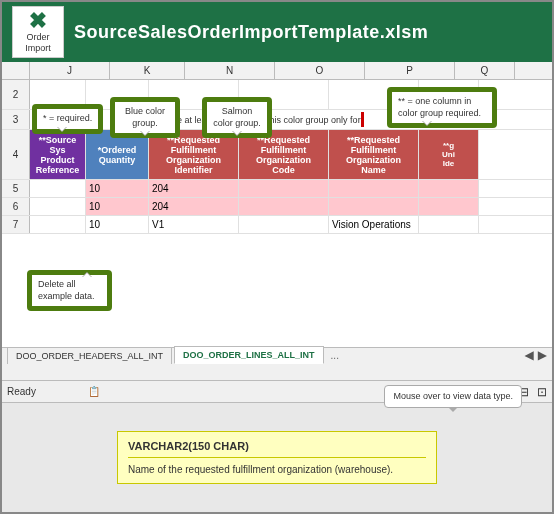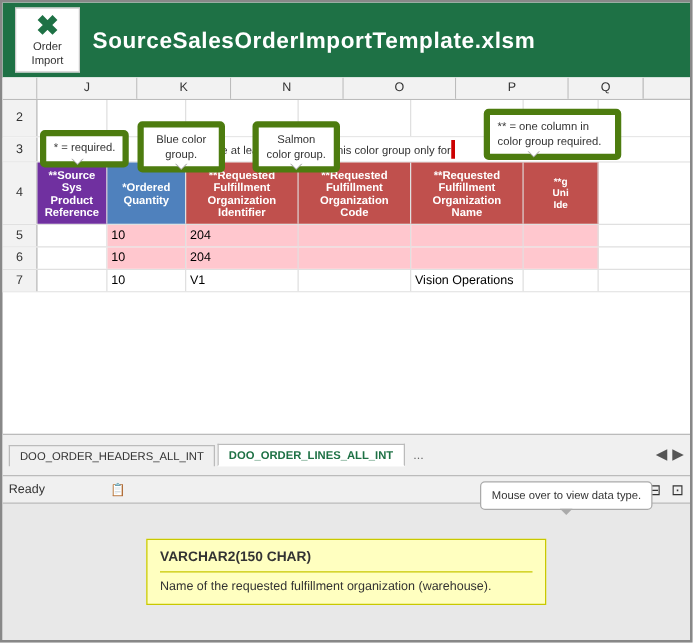--- a/index.html
+++ b/index.html
@@ -219,21 +219,21 @@
     
     .sheet-tabs {
       position: absolute;
       bottom: 132px;
       left: 0;
       right: 0;
       height: 22px;
       background: #f0f0f0;
       border-top: 1px solid #bbb;
       display: flex;
-      align-items: center;
+      align-items: flex-end;
       padding: 16px 5px;
     }
 
     .tab {
       padding: 3px 8px;
       border: 1px solid #bbb;
       border-bottom: none;
       font-size: 9px;
       background: #f0f0f0;
       color: #333;
@@ -487,14 +487,20 @@
   </div>
 
   <div class="callout" style="top: 85px; right: 55px; max-width: 110px; text-align:left;">
     <span>** = one column
 in color group
 required.</span>
     <div style="position:absolute; bottom:-8px; left:30px; border:5px solid transparent; border-top-color:#aaa;"></div>
     <div style="position:absolute; bottom:-7px; left:30px; border:5px solid transparent; border-top-color:#fff; z-index:1;"></div>
   </div>
 
+  <div class="callout" style="top: 268px; left: 25px; max-width: 85px; text-align:left;">
+    <span>Delete all
+example data.</span>
+    <div style="position:absolute; top:-8px; right:15px; border:5px solid transparent; border-bottom-color:#aaa;"></div>
+    <div style="position:absolute; top:-7px; right:15px; border:5px solid transparent; border-bottom-color:#fff; z-index:1;"></div>
+  </div>
 
 </div>
 
 </body></html>

